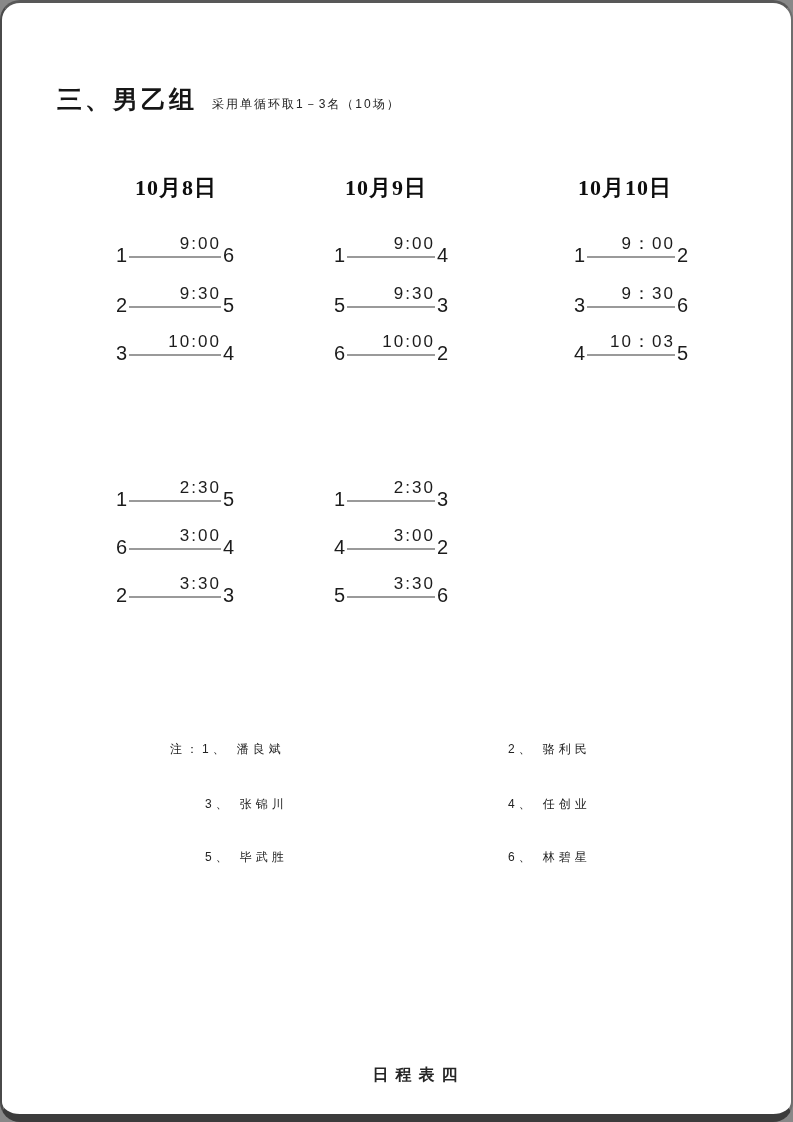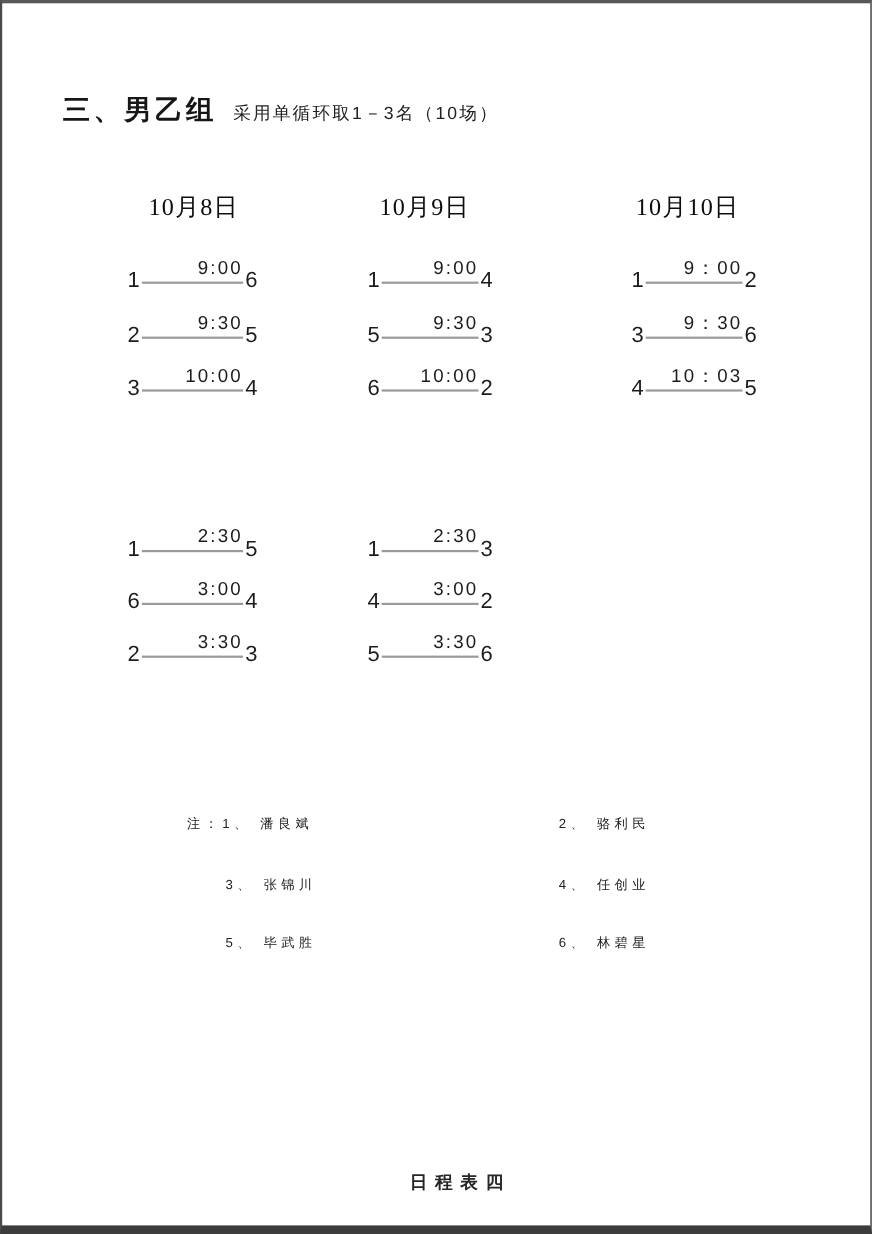--- a/index.html
+++ b/index.html
@@ -9,51 +9,52 @@
     height: 1122px;
     background: #ffffff;
     box-sizing: border-box;
     border-top: 3px solid #585858;
     border-left: 2px solid #4a4a4a;
     border-right: 2px solid #6e6e6e;
     border-bottom: 8px solid #3c3c3c;
     font-family: "Liberation Sans", "DejaVu Sans", sans-serif;
     color: #1f1f1f;
     overflow: hidden;
+    border-radius: 20px;
   }
 
   
   .title-row {
     position: absolute;
     left: 55px;
     top: 80px;
     display: flex;
     align-items: baseline;
     white-space: nowrap;
   }
   .title-main {
     font-size: 25px;
     font-weight: bold;
     letter-spacing: 3px;
     color: #161616;
   }
   .title-sub {
-    font-size: 16px;
+    font-size: 12px;
     font-weight: normal;
     letter-spacing: 2px;
     margin-left: 15px;
     color: #222;
   }
 
   
   .date-header {
     position: absolute;
     top: 170px;
     font-family: "Liberation Serif", "DejaVu Serif", serif;
-    font-weight: normal;
+    font-weight: bold;
     font-size: 22px;
     letter-spacing: 1px;
     color: #0d0d0d;
     white-space: nowrap;
   }
   .d1 { left: 133px; }
   .d2 { left: 343px; }
   .d3 { left: 576px; text-align: center; }
 
   

